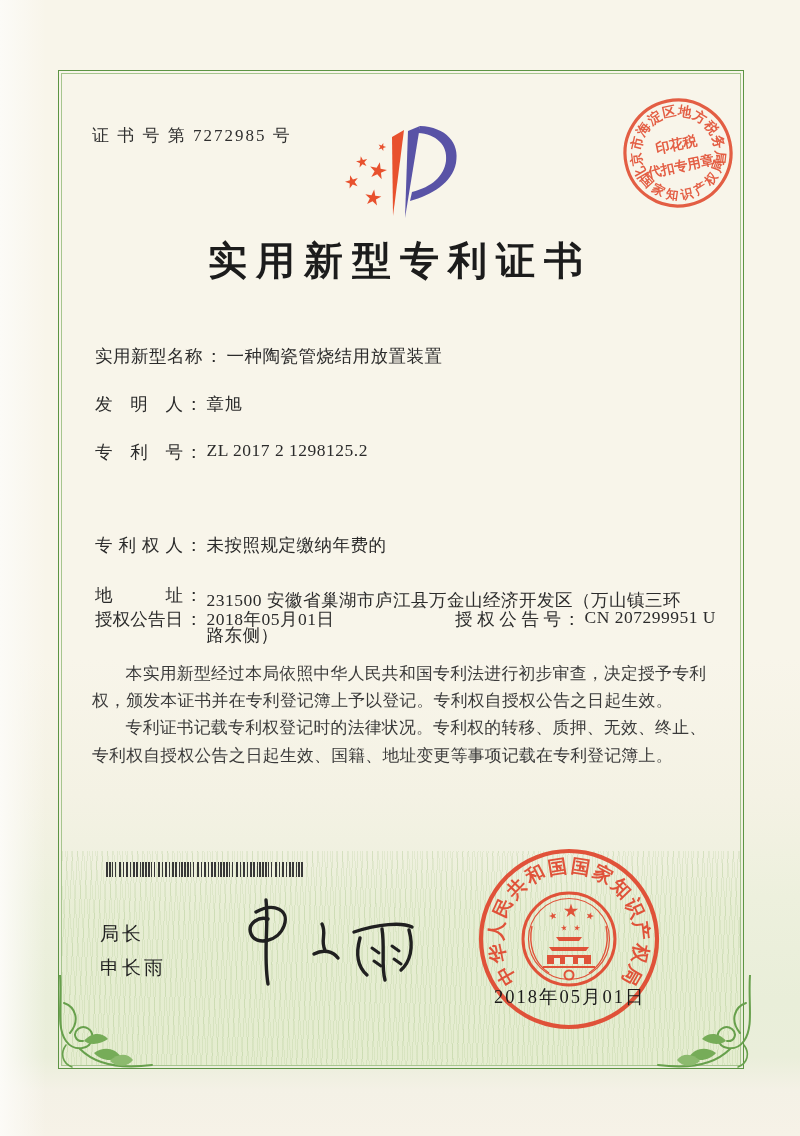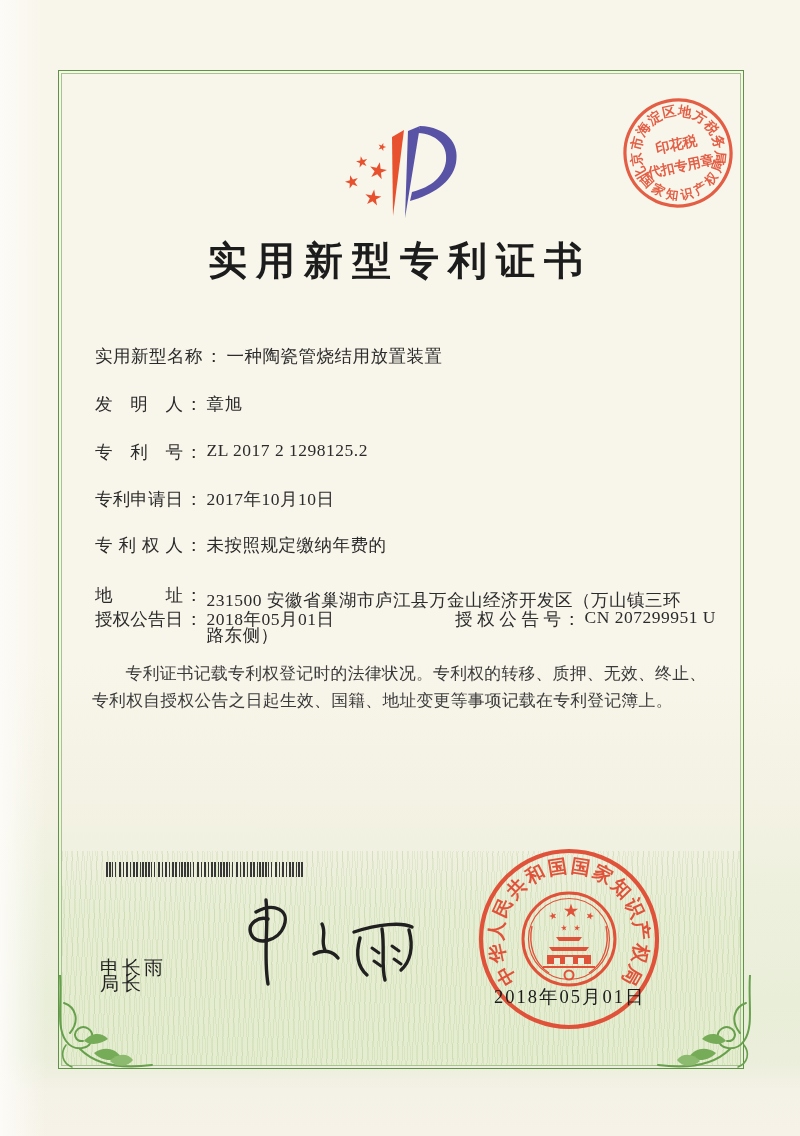--- a/index.html
+++ b/index.html
@@ -30,21 +30,21 @@
   .flabel.wide{width:auto;text-align-last:auto;letter-spacing:.5px;}
   .fcolon{display:inline-block;margin:0 4px 0 2px;vertical-align:top;}
   .fvalue{letter-spacing:.5px;vertical-align:top;}
   .fvalue.addr{display:inline-block;width:484px;line-height:35px;}
   .grant-right{position:absolute;left:360px;top:0;font-family:Liberation Serif, serif;}
   .grant-right .flabel{width:106px;}
   .body-text{position:absolute;left:92px;top:660px;width:624px;}
   .body-text p{margin:0;font-size:16.8px;line-height:27.2px;text-indent:2em;color:#3a3a3a;letter-spacing:.3px;}
   .barcode{position:absolute;left:106px;top:862px;width:204px;height:15px;display:flex;align-items:stretch;}
   .barcode div{background:#383838;height:100%;}
-  .official-title{position:absolute;left:100px;top:971px;font-size:19px;letter-spacing:3px;color:#222;}
+  .official-title{position:absolute;left:100px;top:921px;font-size:19px;letter-spacing:3px;color:#222;}
   .official-name{position:absolute;left:100px;top:955px;font-size:19px;letter-spacing:3px;color:#222;}
   .signature{position:absolute;left:226px;top:898px;}
   .seal{position:absolute;left:474px;top:844px;opacity:.93;}
   .seal text{font-family:"Liberation Serif",serif;font-weight:bold;}
   .seal-date{position:absolute;left:494px;top:984px;font-size:18.5px;letter-spacing:2px;color:#1b1b1b;z-index:5;}
   .footer{position:absolute;left:0;top:1038px;width:800px;text-align:center;font-size:15px;letter-spacing:1px;color:#333;}
 </style>
 </head>
 <body>
 
@@ -66,20 +66,21 @@
   <svg class="corner corner-right" width="110" height="110" viewBox="0 0 110 110" fill="none" stroke="#67a04c" stroke-width="2" stroke-linecap="round">
     <path d="M16,0 C18,28 12,52 22,66 C30,77 46,75 48,64 C50,55 41,49 34,54 C28,59 32,67 39,66"></path>
     <path d="M36,74 C52,90 78,94 108,90"></path>
     <path d="M26,58 C36,46 32,32 20,28"></path>
     <path d="M40,66 C47,57 58,57 64,64 C57,69 47,71 40,66 Z" fill="#76ac58" stroke="none"></path>
     <path d="M50,78 C60,71 71,73 77,82 C68,87 57,86 50,78 Z" fill="#76ac58" stroke="none"></path>
     <path d="M66,86 C73,78 84,78 89,85 C84,92 73,93 66,86 Z" fill="#8cba6e" stroke="none"></path>
     <path d="M22,70 C16,78 18,88 28,92" stroke-width="1.6"></path>
   </svg>
 
+  <div class="cert-no">证 书 号 第 7272985 号</div>
 
   <svg class="logo" width="130" height="105" viewBox="0 0 130 105">
     <defs>
       <path id="star5" d="M0,-1 L0.225,-0.309 L0.951,-0.309 L0.363,0.118 L0.588,0.809 L0,0.382 L-0.588,0.809 L-0.363,0.118 L-0.951,-0.309 L-0.225,-0.309 Z"></path>
     </defs>
     <g fill="#e8512e">
       <use href="#star5" transform="translate(44,26) scale(4.2) rotate(18)"></use>
       <use href="#star5" transform="translate(24,41) scale(6) rotate(-12)"></use>
       <use href="#star5" transform="translate(40,50) scale(9) rotate(12)"></use>
       <use href="#star5" transform="translate(14,61) scale(7) rotate(-16)"></use>
@@ -126,37 +127,35 @@
 
   <div class="field" style="top:392px">
     <span class="flabel">发明人</span><span class="fcolon">：</span><span class="fvalue">章旭</span>
   </div>
   <div class="field" style="top:344px">
     <span class="flabel wide">实用新型名称</span><span class="fcolon">：</span><span class="fvalue">一种陶瓷管烧结用放置装置</span>
   </div>
   <div class="field" style="top:440px">
     <span class="flabel">专利号</span><span class="fcolon">：</span><span class="fvalue">ZL 2017 2 1298125.2</span>
   </div>
-  <div class="field" style="top:487px">
-    <span class="flabel">专利申请日</span><span class="fcolon">：</span><span class="fvalue">2017年10月10日</span>
-  </div>
   <div class="field" style="top:533px">
     <span class="flabel">专利权人</span><span class="fcolon">：</span><span class="fvalue">未按照规定缴纳年费的</span>
   </div>
   <div class="field" style="top:583px">
     <span class="flabel">地址</span><span class="fcolon">：</span><span class="fvalue addr">231500 安徽省巢湖市庐江县万金山经济开发区（万山镇三环路东侧）</span>
   </div>
   <div class="field" style="top:607px">
     <span class="flabel">授权公告日</span><span class="fcolon">：</span><span class="fvalue">2018年05月01日</span>
     <span class="grant-right">
       <span class="flabel">授权公告号</span><span class="fcolon">：</span><span class="fvalue">CN 207299951 U</span>
     </span>
   </div>
 
   <div class="body-text">
+    <p>本实用新型经过本局依照中华人民共和国专利法进行初步审查，决定授予专利权，颁发本证书并在专利登记簿上予以登记。专利权自授权公告之日起生效。</p>
     <p>专利证书记载专利权登记时的法律状况。专利权的转移、质押、无效、终止、专利权自授权公告之日起生效、国籍、地址变更等事项记载在专利登记簿上。</p>
   </div>
 
   <div class="barcode">
       <div style="width: 2px; margin-right: 1px;"></div>
       <div style="width: 2px; margin-right: 1px;"></div>
       <div style="width: 1px; margin-right: 2px;"></div>
       <div style="width: 1px; margin-right: 3px;"></div>
       <div style="width: 2px; margin-right: 2px;"></div>
       <div style="width: 1px; margin-right: 2px;"></div>

